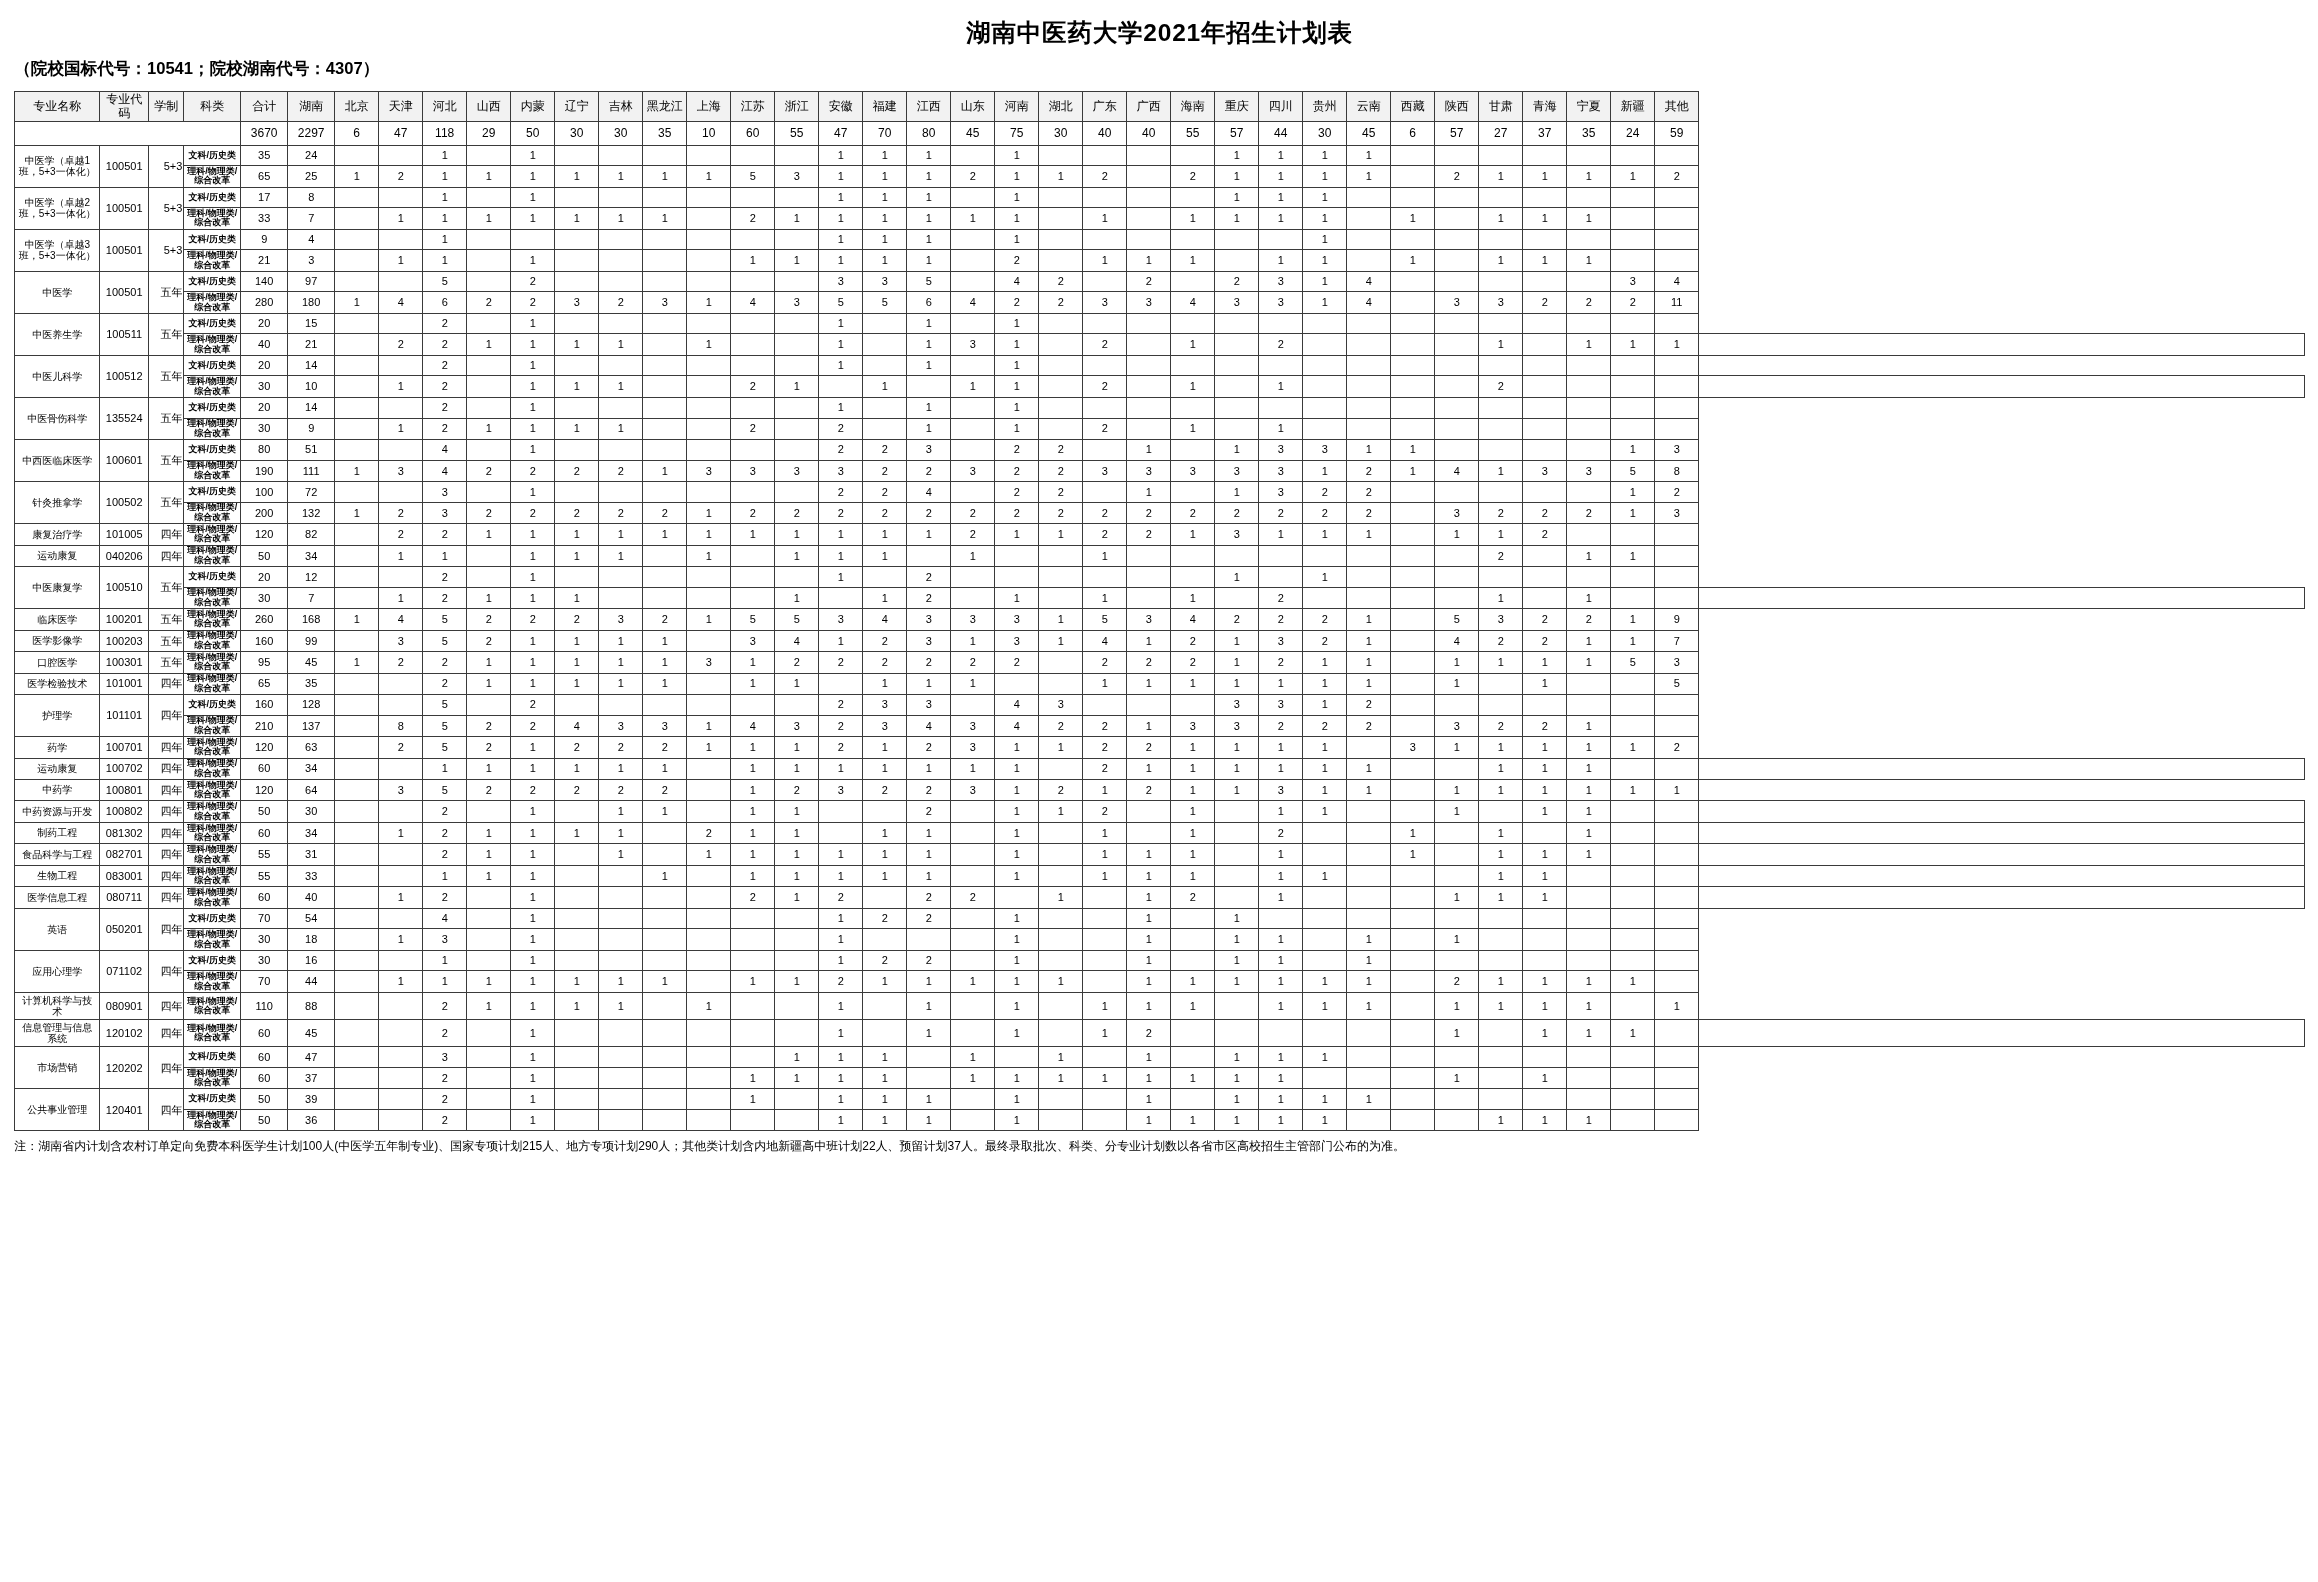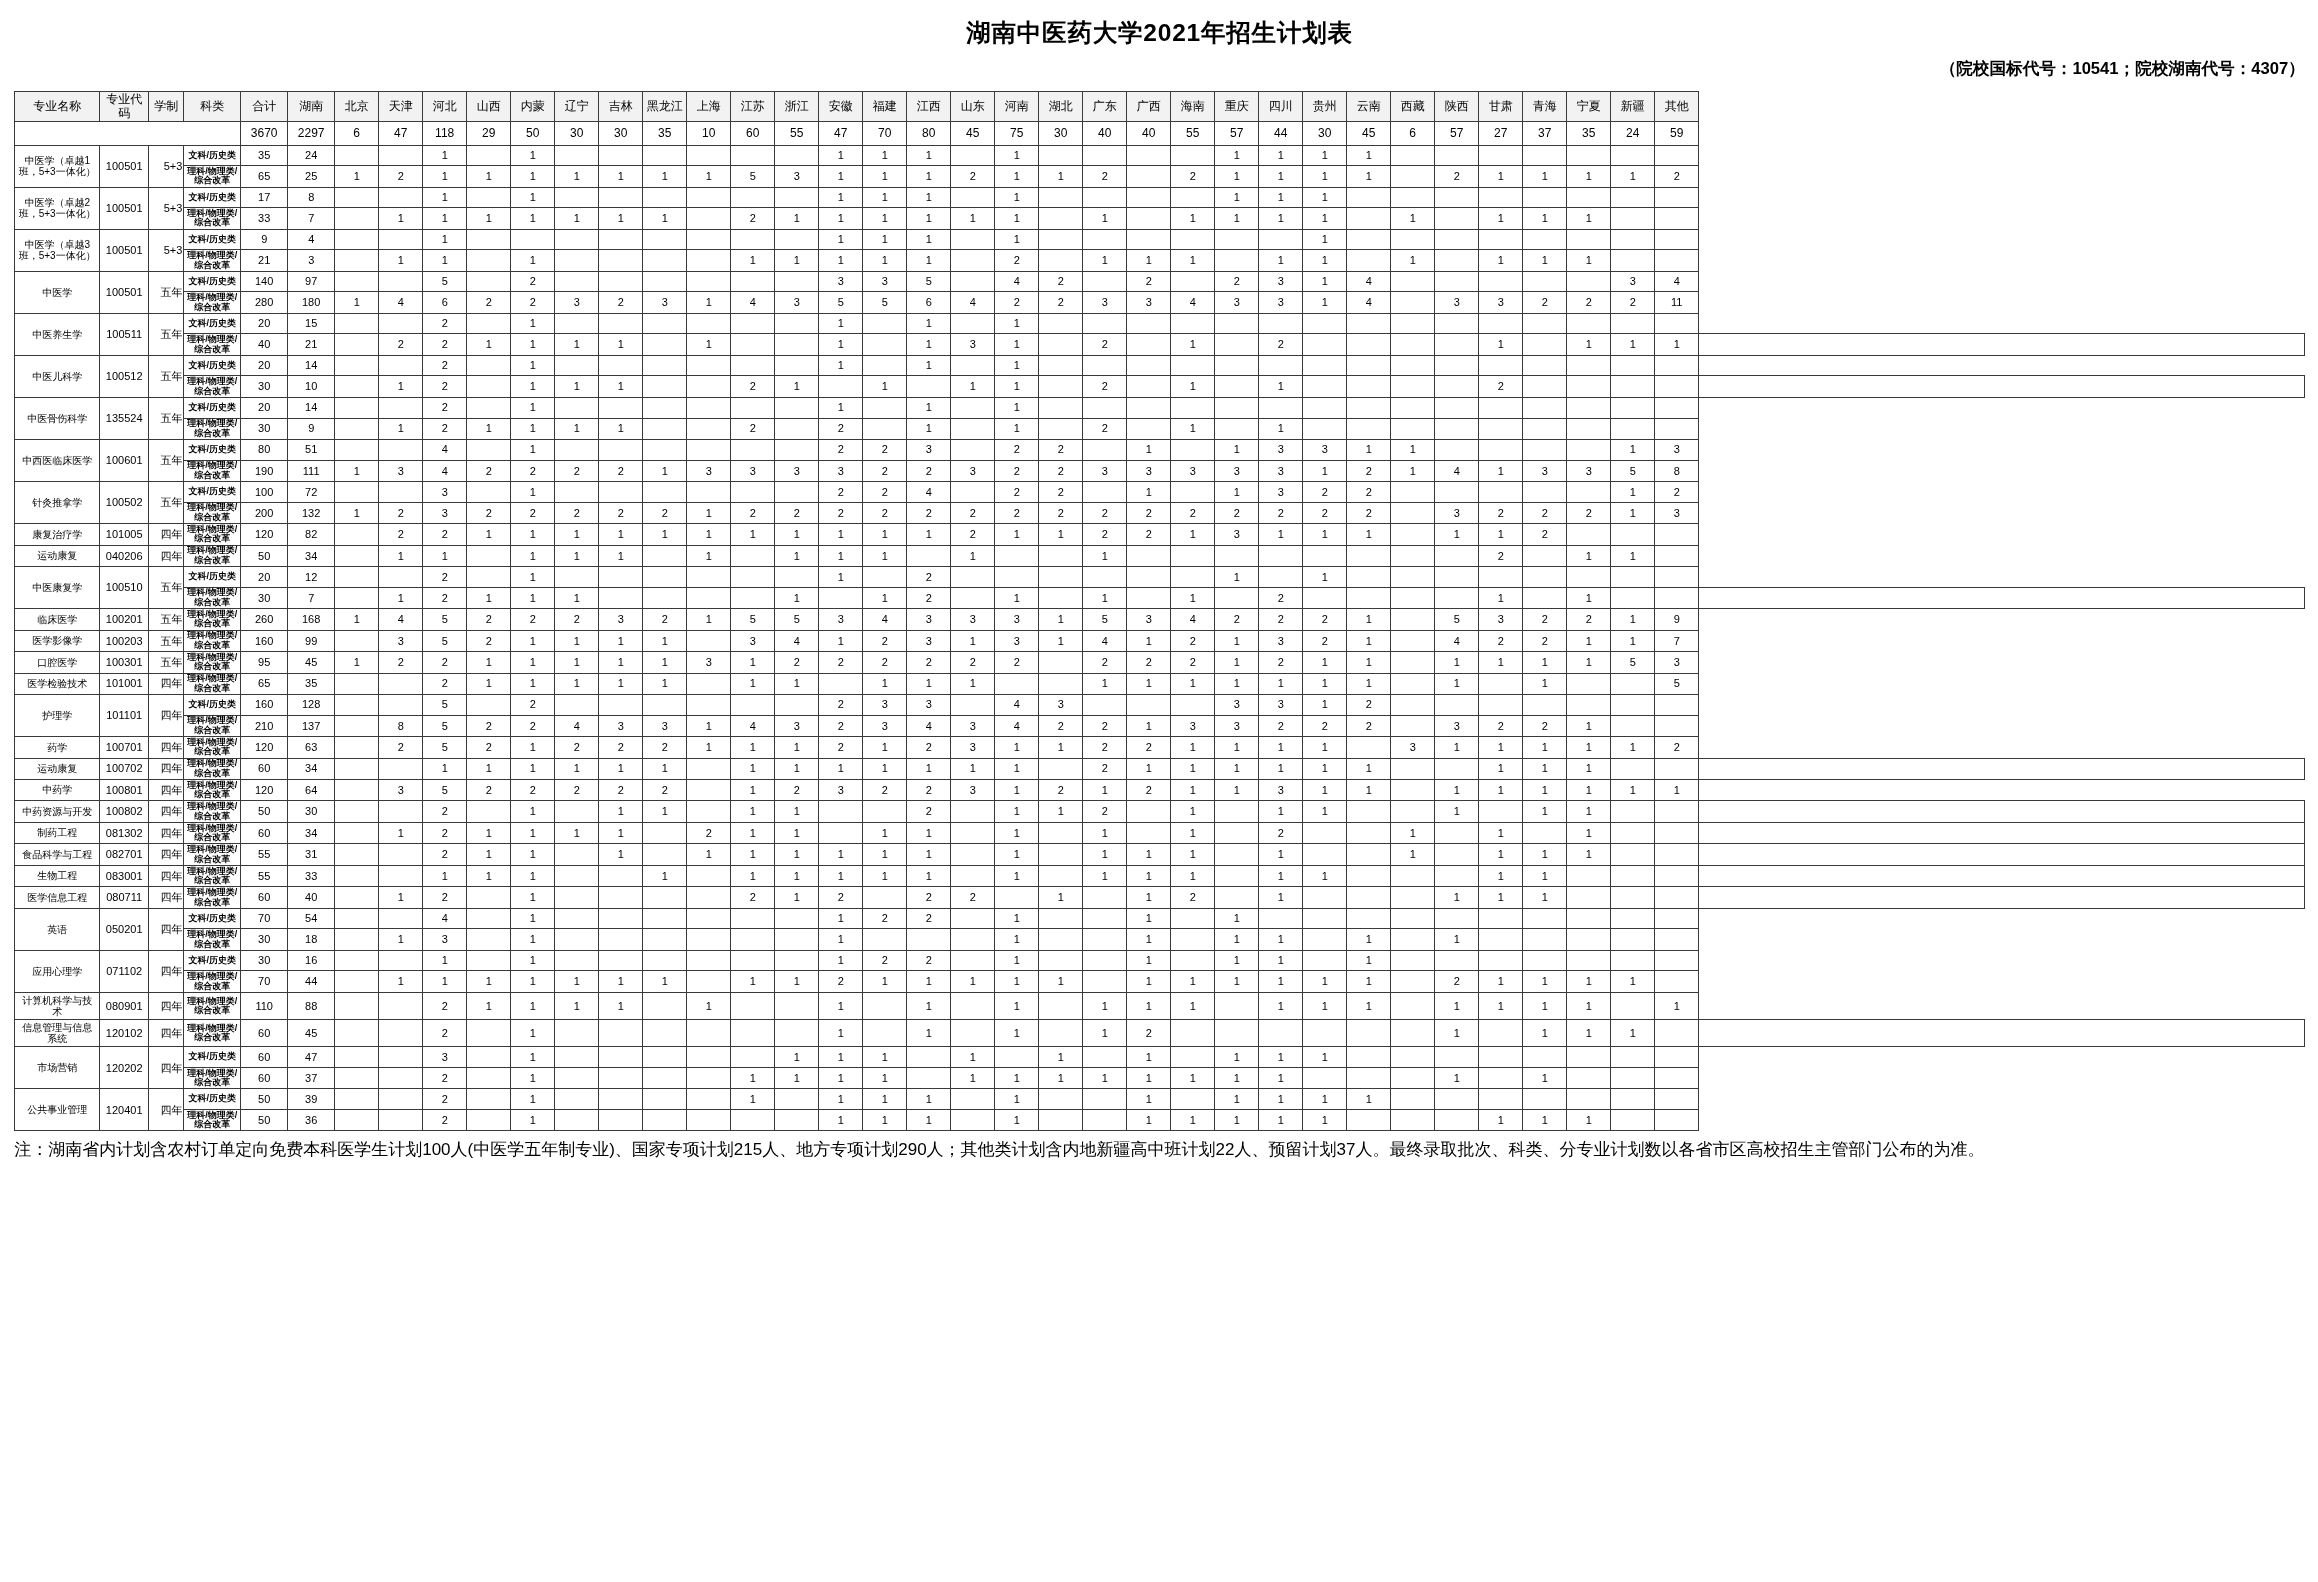--- a/index.html
+++ b/index.html
@@ -1,30 +1,30 @@
 <!DOCTYPE html>
 <html style="font-size:12.7px"><head>
 <meta charset="utf-8">
 <style>
   html,body{margin:0;padding:0;background:#ffffff;}
   body{font-family:"Liberation Sans","DejaVu Sans",sans-serif;color:#000;}
   #page{width:2319px;box-sizing:border-box;padding:11px 14.2px 8px 14.2px;}
   .title{text-align:center;font-size:24.5px;font-weight:bold;letter-spacing:0.8px;margin:4.7px 0 9.5px 0;}
-  .subtitle{text-align:right;font-size:16.6px;font-weight:bold;margin:0 0 11px 0;}
+  .subtitle{text-align:left;font-size:16.6px;font-weight:bold;margin:0 0 11px 0;}
   table{border-collapse:collapse;width:100%;table-layout:fixed;padding-left:31px;}
   th,td{border:0.8px solid #3a3a3a;text-align:center;vertical-align:middle;font-size:11px;line-height:1.15;padding:0.8px 0.8px;}
   thead th{background:#f2f2f2;font-weight:normal;font-size:12px;height:24px;}
   .totrow td{font-weight:normal;height:20.6px;font-size:12px;}
   .major{font-size:10px;padding:1.6px 2.4px;}
   .code{font-size:11px;}
   .len{font-size:11px;text-align:right;}
   .kl{font-size:9px;line-height:1.05;font-weight:bold;}
   .num{font-size:11px;}
   .r{height:20.6px;}
-  .note{font-size:17px;margin-top:6.3px;line-height:1.4;}
+  .note{font-size:12px;margin-top:6.3px;line-height:1.4;}
   col.c-major{width:85px;}
   col.c-code{width:49px;}
   col.c-len{width:35px;}
   col.c-kl{width:57px;}
   col.c-tot{width:47px;}
   col.c-hn{width:47px;}
   col.c-p{width:44px;}
   td.kl{white-space:normal;}
 </style>
 </head>

